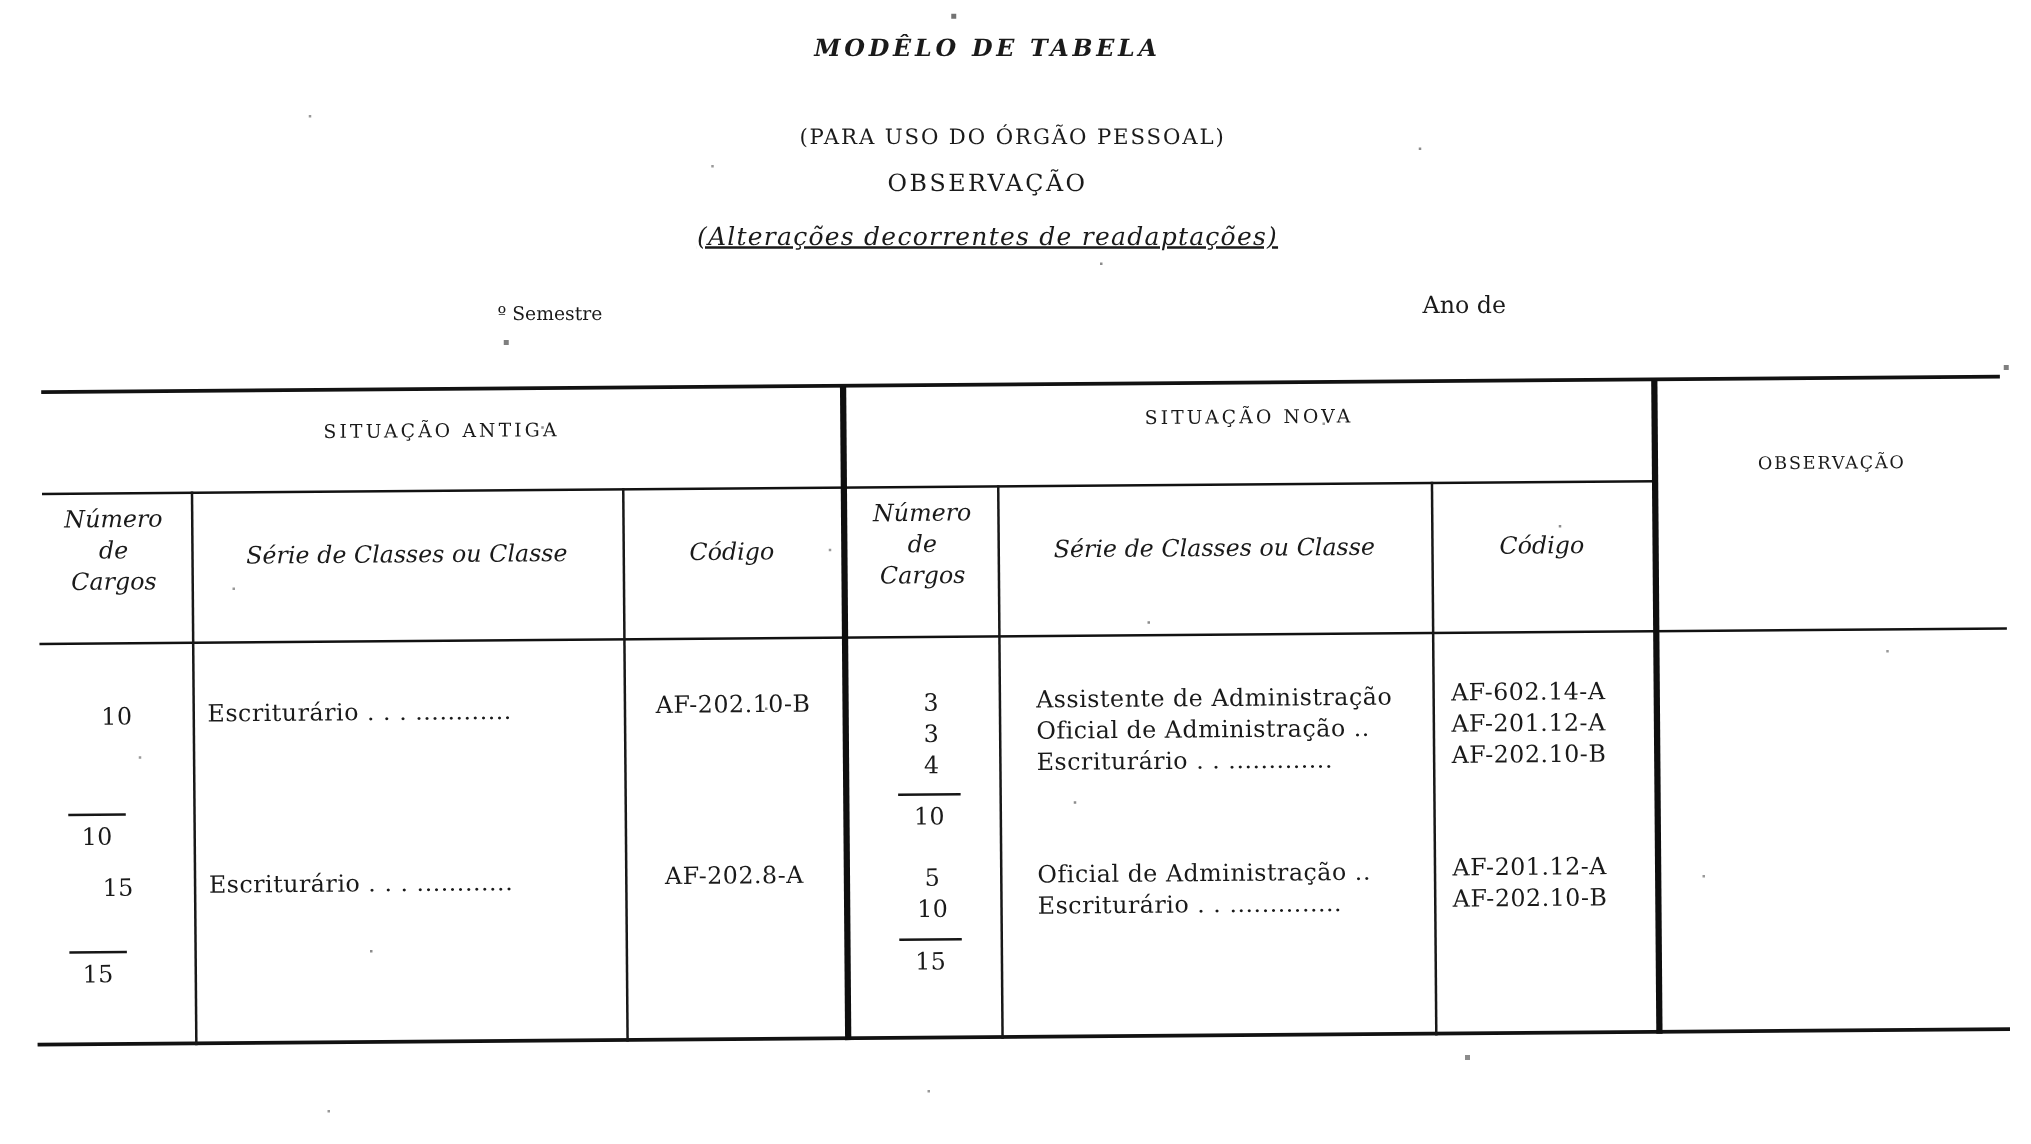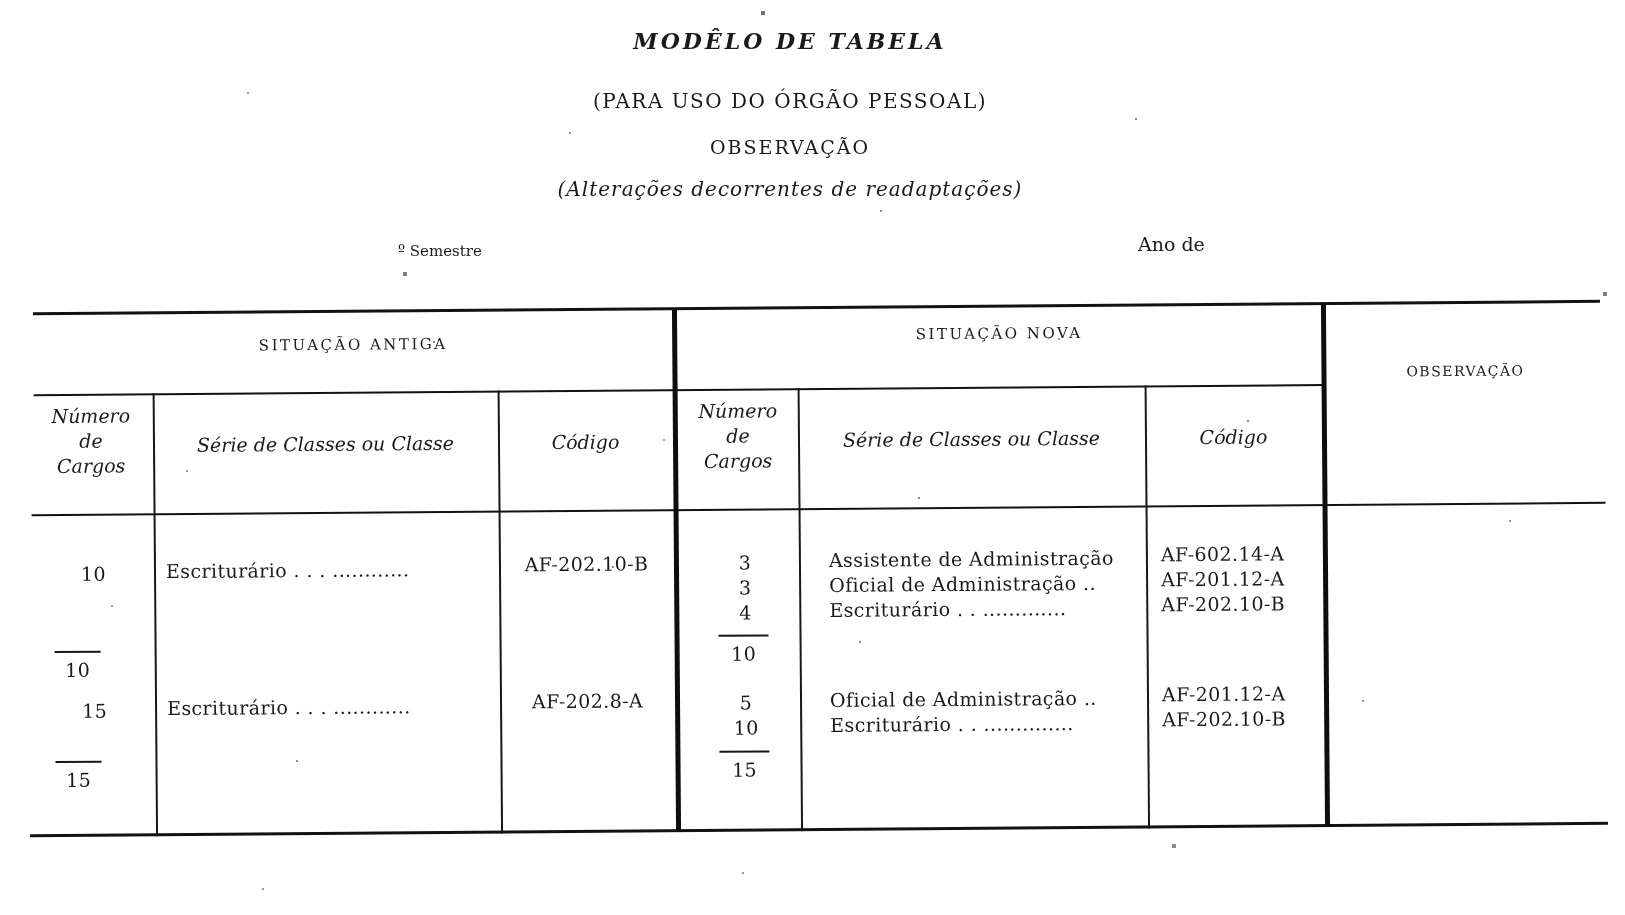--- a/index.html
+++ b/index.html
@@ -7,24 +7,24 @@
     width:1625px;height:915px;
     background:#ffffff;
     font-family:"DejaVu Serif","Liberation Serif",serif;
     color:#1a1a1a;
     overflow:hidden;
     position:relative;
   }
   .abs{position:absolute;}
   .ctr{text-align:center;}
   
-  .doc-title{left:0;top:28px;width:1580px;font-size:22px;font-style:italic;font-weight:bold;letter-spacing:3px;}
-  .doc-subtitle{left:0;top:89px;width:1580px;font-size:20px;letter-spacing:1.5px;}
+  .doc-title{left:0;top:28px;width:1580px;font-size:19px;font-style:italic;font-weight:bold;letter-spacing:3px;}
+  .doc-subtitle{left:0;top:100px;width:1580px;font-size:17px;letter-spacing:1.5px;padding-left:20px;}
   .doc-ministry{left:0;top:136px;width:1580px;font-size:19px;letter-spacing:2px;}
-  .doc-note{left:0;top:177px;width:1580px;font-size:20px;font-style:italic;letter-spacing:1px;}
+  .doc-note{left:0;top:177px;width:1580px;font-size:20px;font-style:italic;letter-spacing:1px;text-decoration:underline;}
   .semestre{left:398px;top:242px;font-size:15px;}
   .anode{left:1138px;top:233px;font-size:19px;}
   
   .table-wrap{left:28px;top:300px;width:1580px;height:538px;transform:rotate(-0.45deg);}
   .hl{position:absolute;background:#121212;height:3px;}
   .vl{position:absolute;background:#181818;width:2px;}
   .vl.thick{width:5px;background:#0e0e0e;}
   .sec-title{font-size:15px;letter-spacing:2.5px;}
   .obs-title{font-size:14px;letter-spacing:1.5px;}
   .colhead{font-size:19px;font-style:italic;white-space:pre-line;line-height:25px;}

